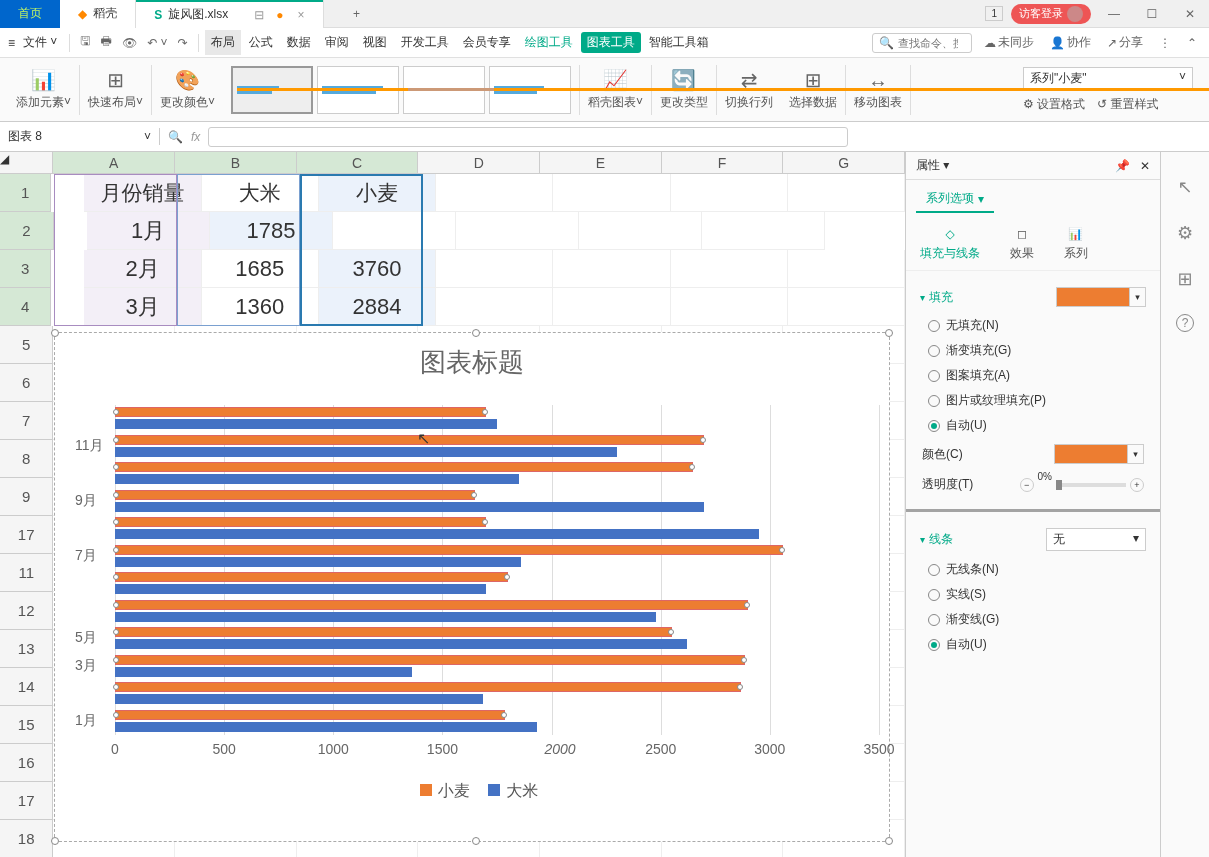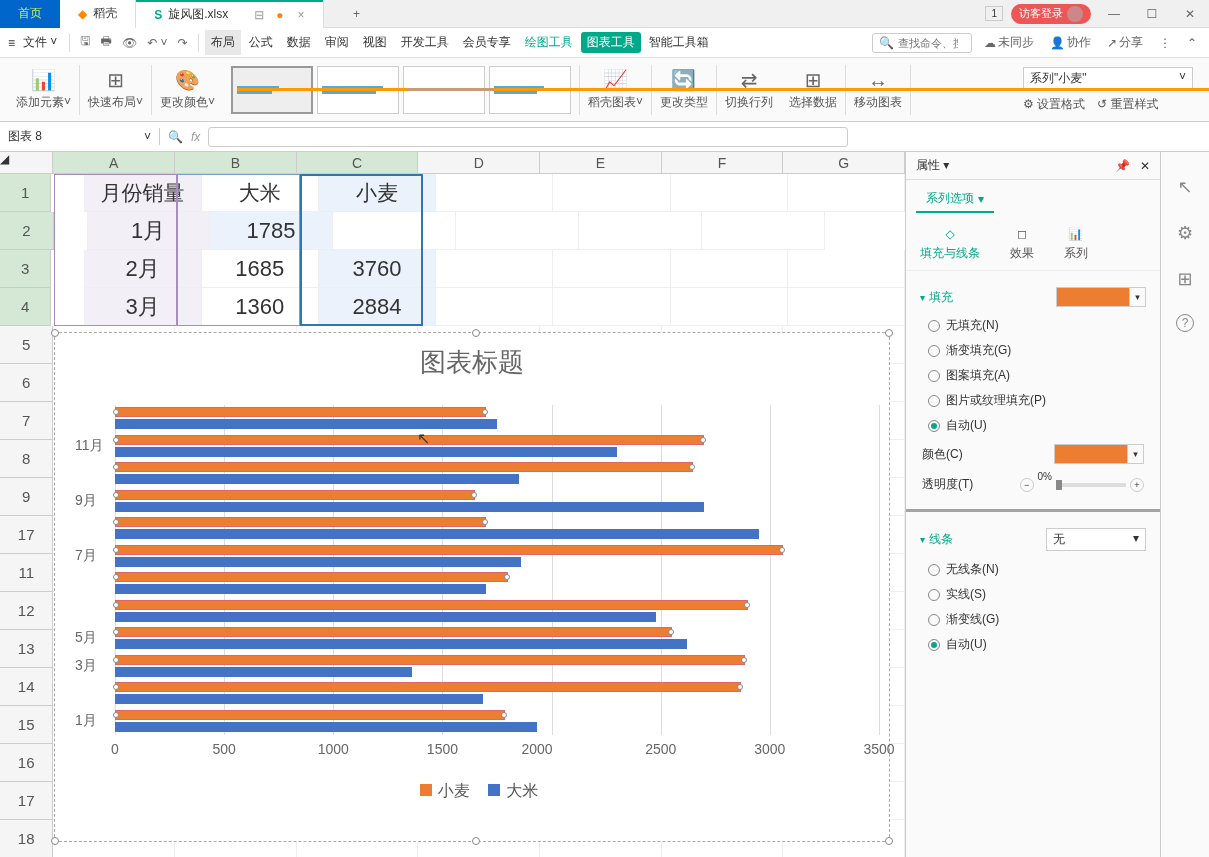--- a/index.html
+++ b/index.html
@@ -538,21 +538,21 @@
             <div class="bh" style="right: -3px;"></div>
           </div>
           <div class="bar r" style="top: 316.5px; width: 421.728px;"></div>
           <div class="ytick" style="top: 316.25px;">1月</div>
         </div>
       <div class="xaxis" id="xaxis">
           <div class="xtick" style="left: 0px;">0</div>
           <div class="xtick" style="left: 109.143px;">500</div>
           <div class="xtick" style="left: 218.286px;">1000</div>
           <div class="xtick" style="left: 327.429px;">1500</div>
-          <div class="xtick" style="left: 422px;">2000</div>
+          <div class="xtick" style="left: 445px; font-style: italic;">2000</div>
           <div class="xtick" style="left: 545.714px;">2500</div>
           <div class="xtick" style="left: 654.857px;">3000</div>
           <div class="xtick" style="left: 764px;">3500</div>
         </div>
       <div class="legend">
         <span class="leg-sw" style="background:#ed7d31"></span><span>小麦</span>
         <span class="leg-sw" style="background:#4472c4"></span><span>大米</span>
       </div>
       <div class="chart-handle" style="left:-4px;top:-4px"></div>
         <div class="chart-handle" style="left:50%;top:-4px"></div>

